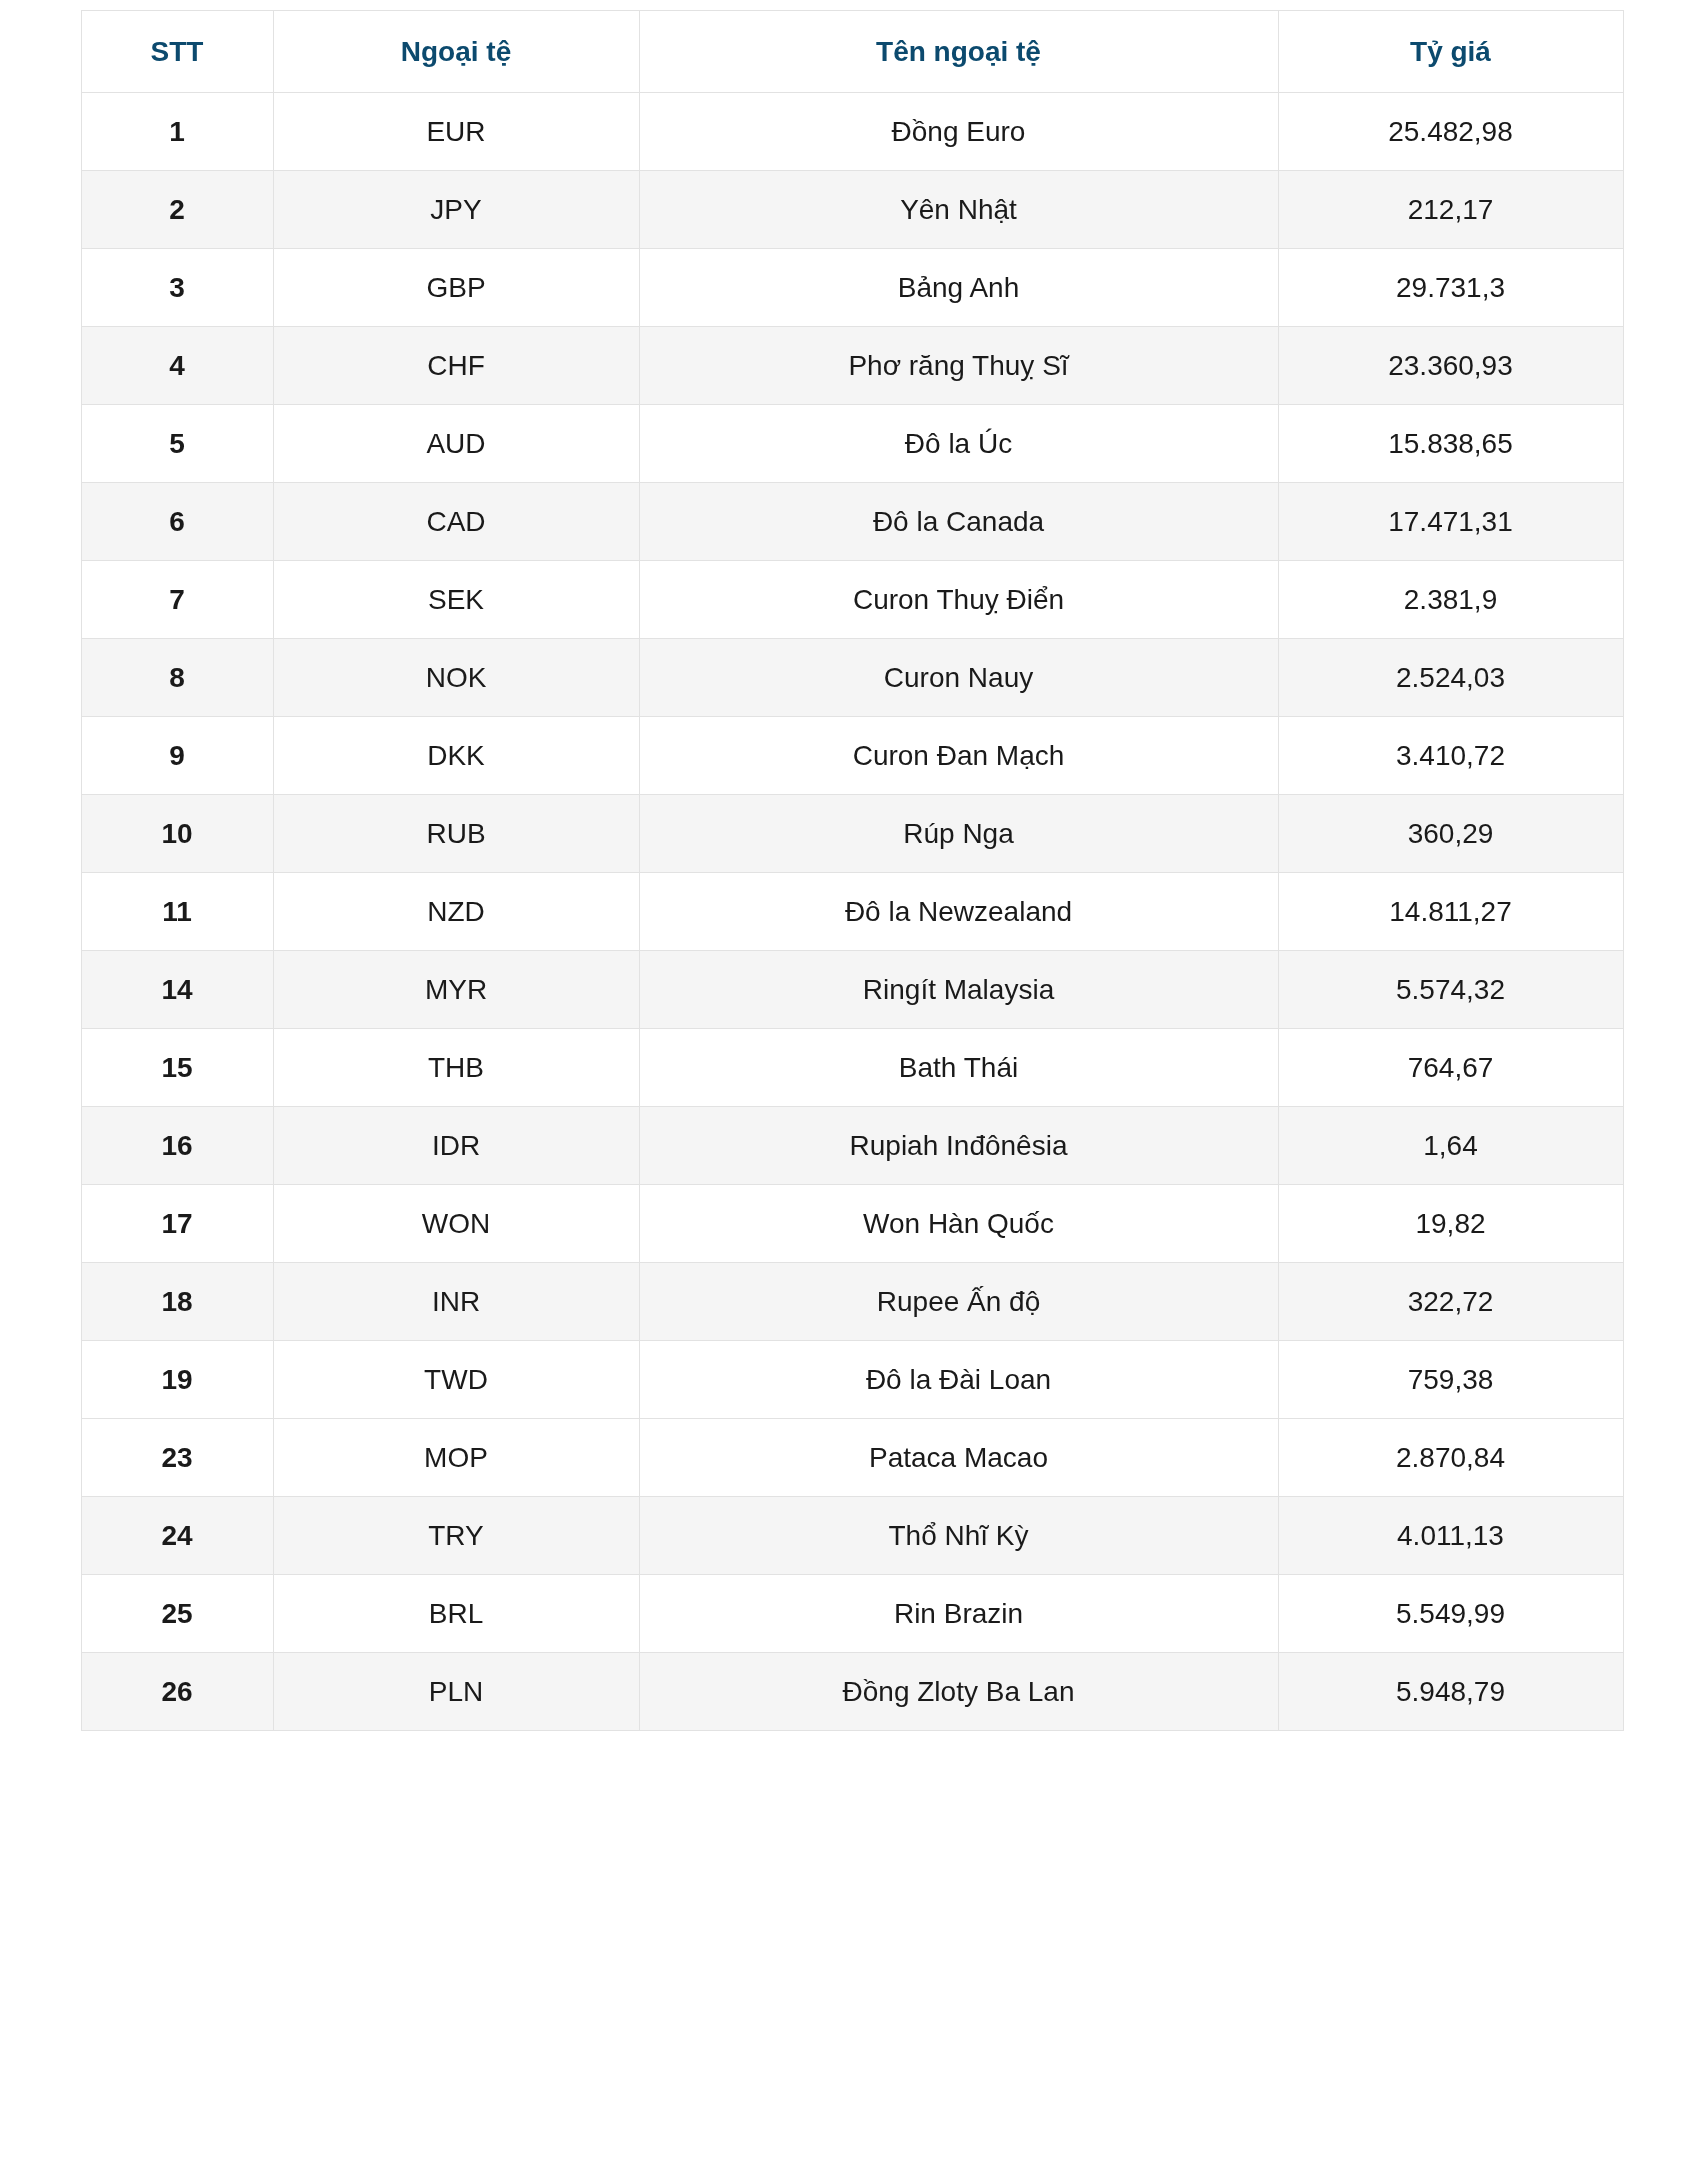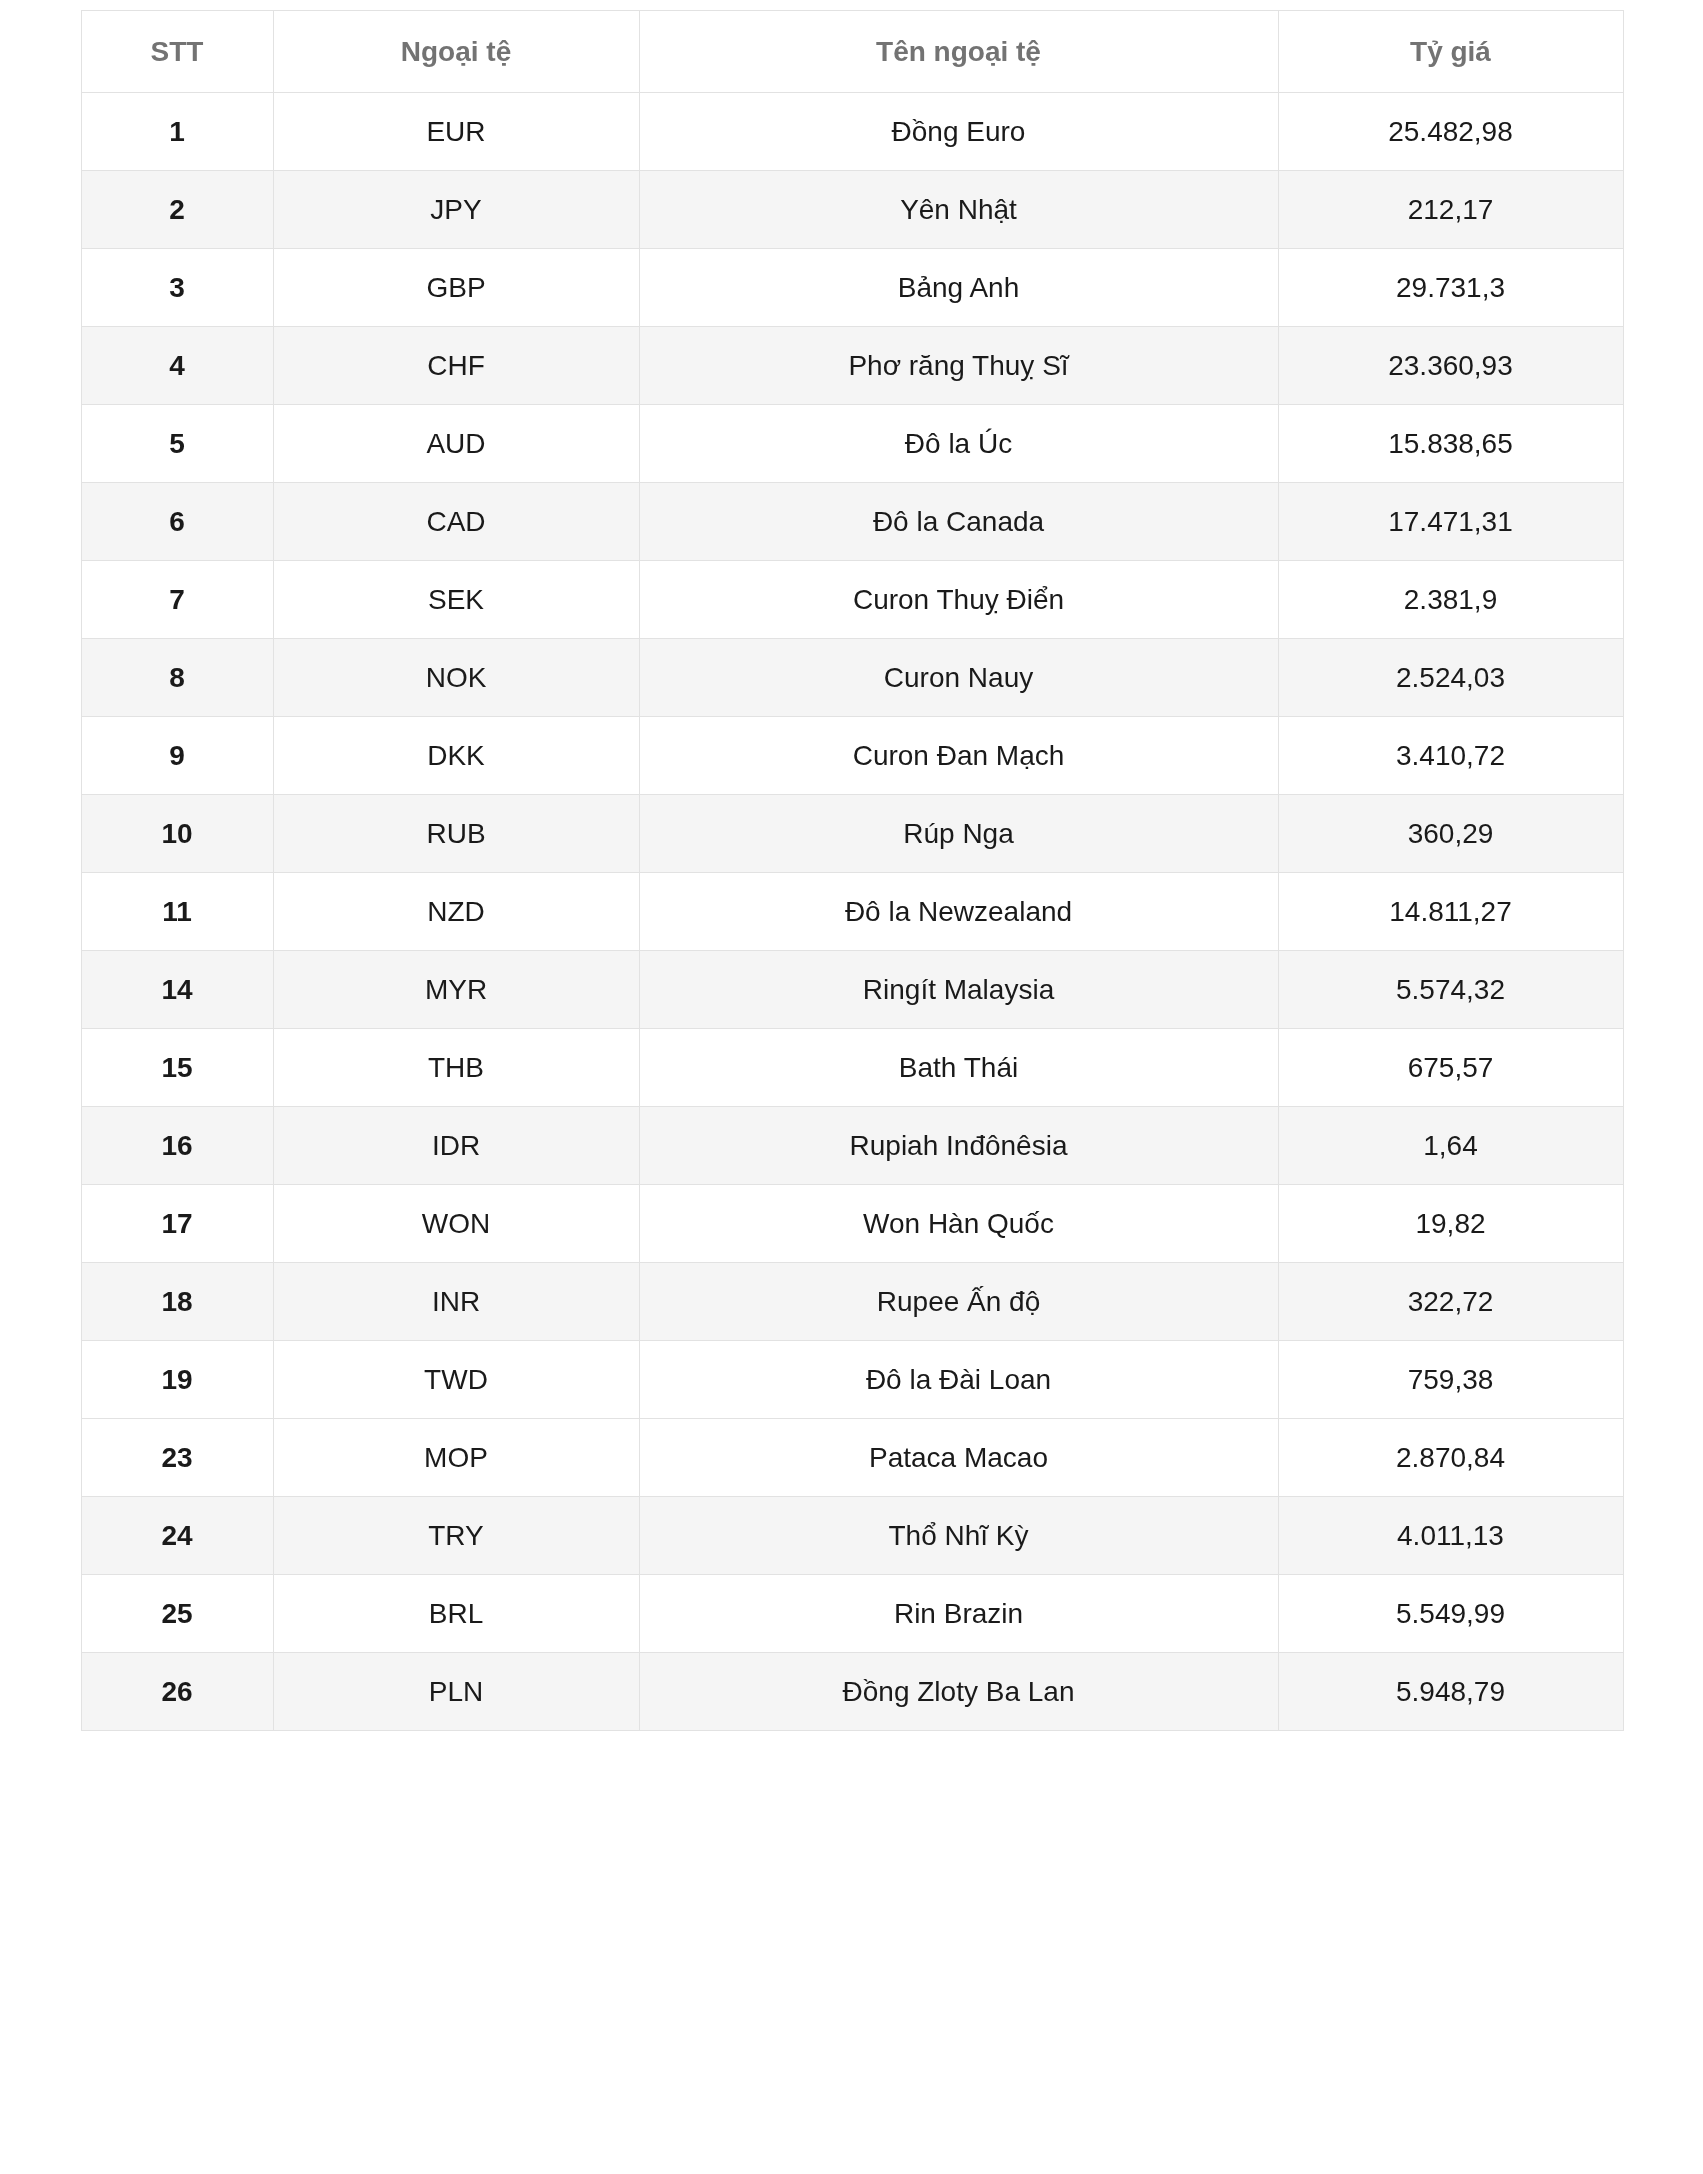--- a/index.html
+++ b/index.html
@@ -34,21 +34,21 @@
     border: 0.9px solid #e2e2e2;
     text-align: center;
     vertical-align: middle;
     height: 78px;
     padding: 0 6.8px;
     box-sizing: border-box;
   }
   table.fx-table thead th {
     font-size: 28px;
     font-weight: bold;
-    color: #737373;
+    color: #0c4a6e;
     background: #ffffff;
     height: 82px;
   }
   table.fx-table tbody td {
     font-size: 28px;
     color: #1a1a1a;
     font-weight: normal;
   }
   table.fx-table tbody td.stt {
     font-weight: bold;
@@ -149,21 +149,21 @@
         <tr class="even">
           <td class="stt">14</td>
           <td class="code">MYR</td>
           <td class="name">Ringít Malaysia</td>
           <td class="rate">5.574,32</td>
         </tr>
         <tr class="odd">
           <td class="stt">15</td>
           <td class="code">THB</td>
           <td class="name">Bath Thái</td>
-          <td class="rate">675,57</td>
+          <td class="rate">764,67</td>
         </tr>
         <tr class="even">
           <td class="stt">16</td>
           <td class="code">IDR</td>
           <td class="name">Rupiah Inđônêsia</td>
           <td class="rate">1,64</td>
         </tr>
         <tr class="odd">
           <td class="stt">17</td>
           <td class="code">WON</td>

